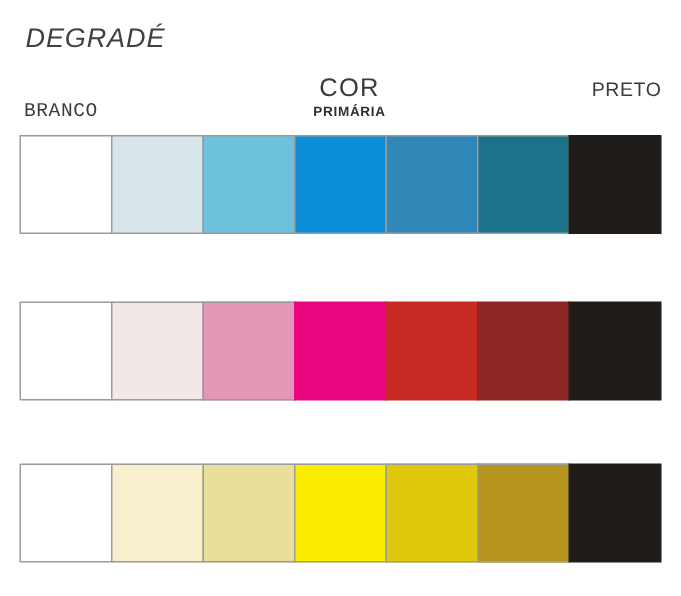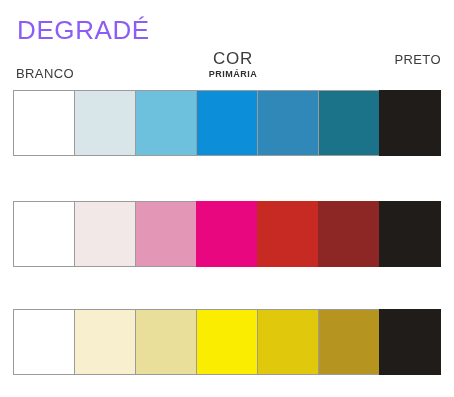--- a/index.html
+++ b/index.html
@@ -12,38 +12,40 @@
     height: 397px;
     position: relative;
     font-family: "Liberation Sans", sans-serif;
     overflow: hidden;
   }
 
   #page-title {
     position: absolute;
     left: 17px;
     top: 15px;
-    font-size: 26px;
+    font-size: 18px;
     font-weight: 400;
     letter-spacing: 0.6px;
-    color: #8b5cf6;
+    color: #404040;
     white-space: nowrap;
+    font-style: italic;
   }
 
   .label {
     position: absolute;
     color: #3b3b3b;
     white-space: nowrap;
   }
 
   #label-branco {
     left: 16px;
     top: 66px;
     font-size: 13px;
     letter-spacing: 0.4px;
+    font-family: Liberation Mono, monospace;
   }
 
   #label-preto {
     right: 13px;
     top: 52px;
     font-size: 13px;
     letter-spacing: 0.4px;
   }
 
   #label-cor-primaria {

